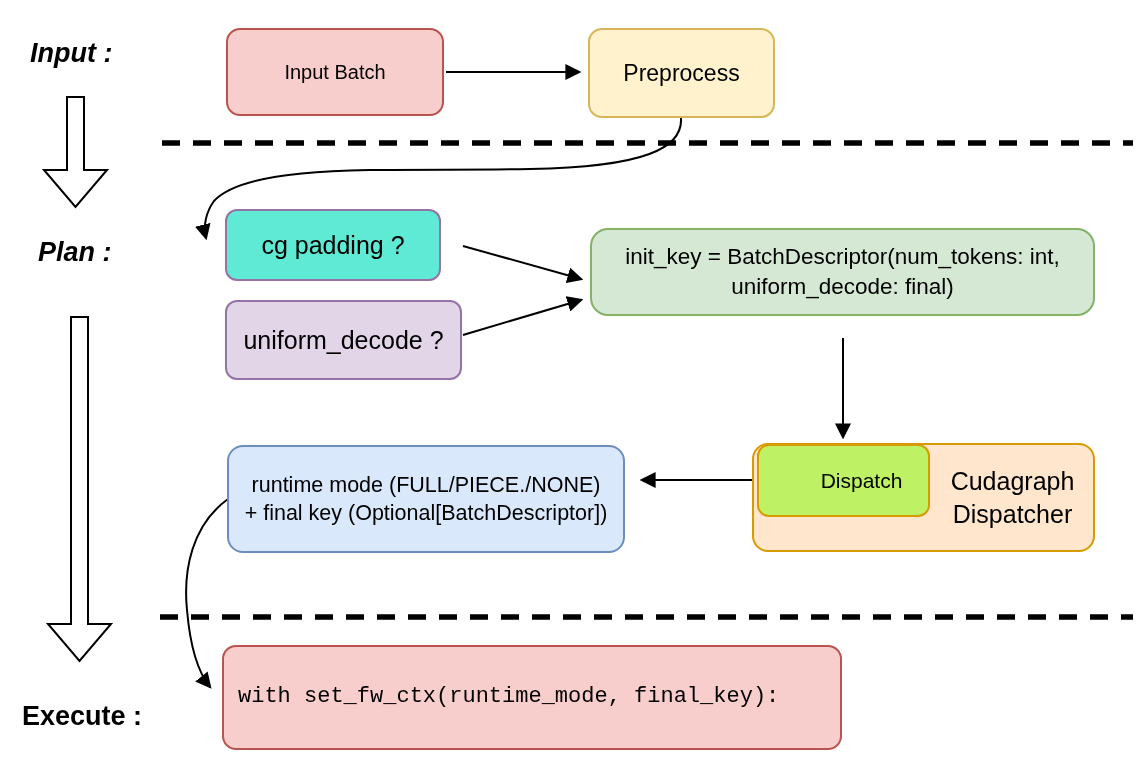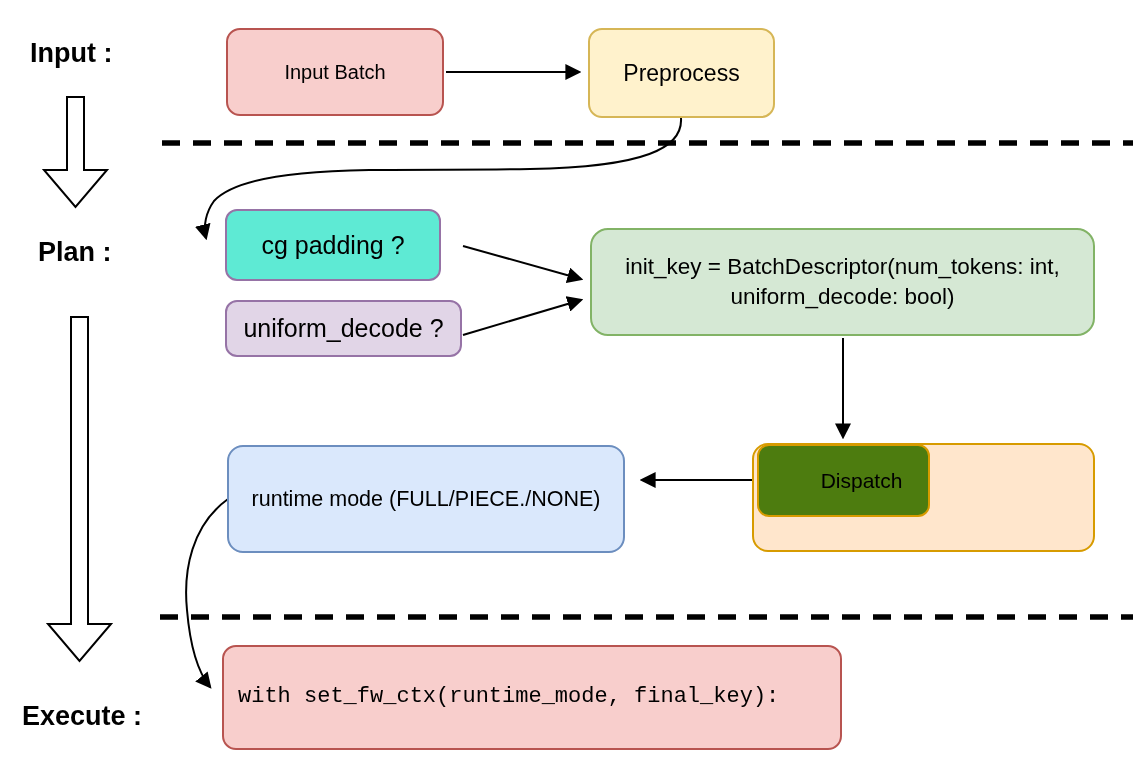--- a/index.html
+++ b/index.html
@@ -36,41 +36,41 @@
     font-weight: bold;
     font-size: 27px;
     color: #000000;
     white-space: nowrap;
   }
 
   
   .n-input-batch   { left:226px; top:28px;  width:218px; height:88px;  background:#F8CECC; border:2px solid #B85450; border-radius:14px; font-size:20px; }
   .n-preprocess    { left:588px; top:28px;  width:187px; height:90px;  background:#FFF2CC; border:2px solid #D6B656; border-radius:14px; font-size:23px; }
   .n-cg-padding    { left:225px; top:209px; width:216px; height:72px;  background:#5eead4; border:2px solid #9673A6; border-radius:12px; font-size:25px; }
-  .n-uniform-decode{ left:225px; top:300px; width:237px; height:57px;  background:#E1D5E7; border:2px solid #9673A6; border-radius:12px; font-size:25px; }
-  .n-init-key      { left:590px; top:228px; width:505px; height:108px; background:#D5E8D4; border:2px solid #82B366; border-radius:18px; font-size:22.5px; }
+  .n-uniform-decode{ left:225px; top:300px; width:237px; height:80px;  background:#E1D5E7; border:2px solid #9673A6; border-radius:12px; font-size:25px; }
+  .n-init-key      { left:590px; top:228px; width:505px; height:88px; background:#D5E8D4; border:2px solid #82B366; border-radius:18px; font-size:22.5px; }
   .n-dispatcher    { left:752px; top:443px; width:343px; height:109px; background:#FFE6CC; border:2px solid #D79B00; border-radius:16px; }
-  .n-dispatch      { left:757px; top:444px; width:173px; height:73px;  background:#4d7c0f; border:2px solid #D79B00; border-radius:12px; font-size:21px;padding-left:36px; }
+  .n-dispatch      { left:757px; top:444px; width:173px; height:73px;  background:#bef264; border:2px solid #D79B00; border-radius:12px; font-size:21px;padding-left:36px; }
   .n-runtime-mode  { left:227px; top:445px; width:398px; height:108px; background:#DAE8FC; border:2px solid #6C8EBF; border-radius:16px; font-size:21.5px; }
   .n-execute-code  { left:222px; top:645px; width:620px; height:105px; background:#F8CECC; border:2.5px solid #B85450; border-radius:14px;
                      font-family:"Liberation Mono", monospace; font-size:22px; align-items:flex-start; text-align:left; padding-left:14px; line-height:1.38; }
 
   .dispatcher-text {
     position: absolute;
     left: 930px; top: 443px;
     width: 165px; height: 109px;
     display: flex; flex-direction: column;
     align-items: center; justify-content: center;
     font-size: 25px; line-height: 1.3;
   }
 
   .code-line { white-space: pre; }
 
-  .l-input   { left: 30px; top: 38px; }
-  .l-plan    { left: 38px; top: 237px; }
+  .l-input   { left: 30px; top: 38px; font-style: italic; }
+  .l-plan    { left: 38px; top: 237px; font-style: italic; }
   .l-execute { left: 22px; top: 671px; margin-top: 30px; }
 </style>
 </head>
 <body>
 
 <div class="canvas">
 
   <svg class="arrow-layer" width="1142" height="770" viewBox="0 0 1142 770" xmlns="http://www.w3.org/2000/svg">
     <defs>
       <marker id="ah" viewBox="0 0 10 10" refX="8.5" refY="5" markerWidth="8" markerHeight="8" orient="auto-start-reverse">
@@ -113,29 +113,34 @@
   <div class="node n-cg-padding">
     <span>cg padding ?</span>
   </div>
 
   <div class="node n-uniform-decode">
     <span>uniform_decode ?</span>
   </div>
 
   <div class="node n-init-key">
     <div>init_key = BatchDescriptor(num_tokens: int,</div>
-    <div>uniform_decode: bool)</div>
+    <div>uniform_decode: final)</div>
   </div>
 
   <div class="node n-dispatcher"></div>
   <div class="node n-dispatch">
     <span>Dispatch</span>
   </div>
+  <div class="dispatcher-text">
+    <div>Cudagraph</div>
+    <div>Dispatcher</div>
+  </div>
 
   <div class="node n-runtime-mode">
     <div>runtime mode (FULL/PIECE./NONE)</div>
+    <div>+ final key (Optional[BatchDescriptor])</div>
   </div>
 
   <div class="node n-execute-code">
     <div class="code-line">with set_fw_ctx(runtime_mode, final_key):</div>
   </div>
 
 </div>
 
 </body></html>

